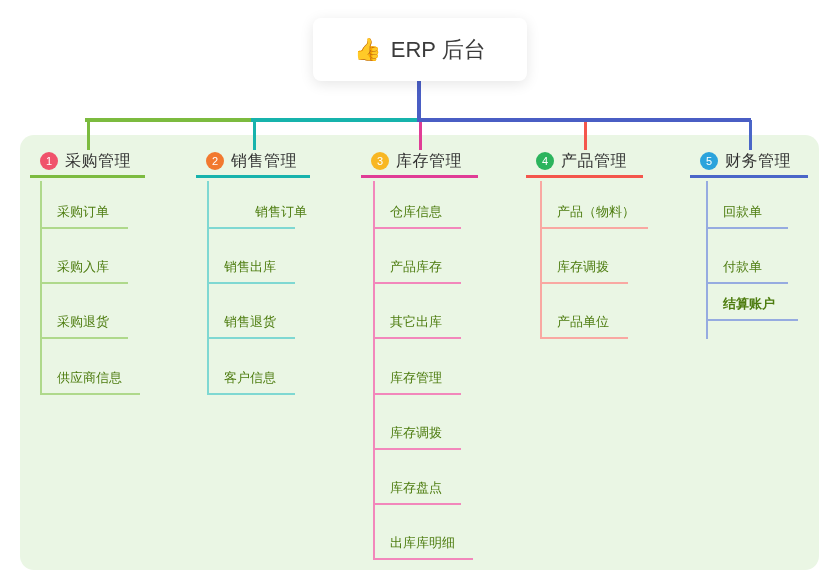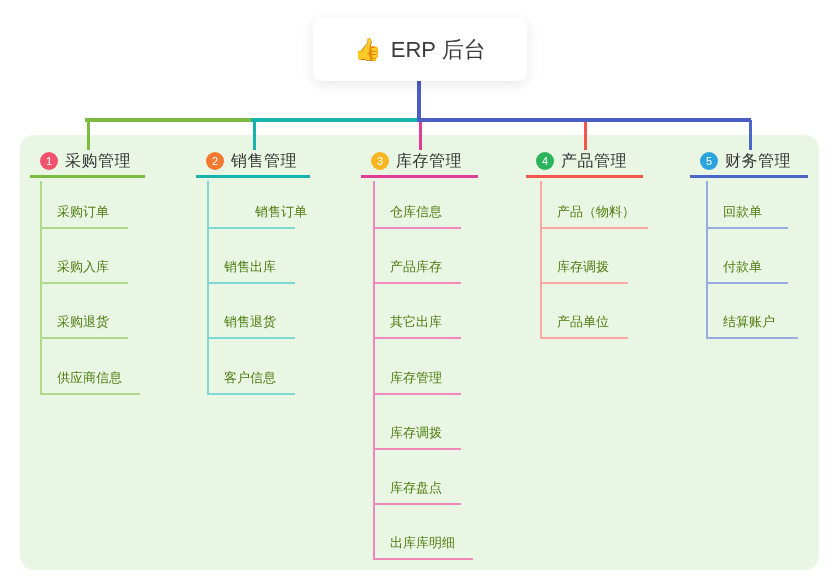--- a/index.html
+++ b/index.html
@@ -149,16 +149,16 @@
     <span class="badge">5</span>
     <span class="title-label">财务管理</span>
   </div>
   <div class="trunk" style="left:16px;height:158px;"></div>
   <div class="child" style="left:16px;top:203px;width:82px;">
       <span>回款单</span>
     </div>
   <div class="child" style="left:16px;top:258px;width:82px;">
       <span>付款单</span>
     </div>
-  <div class="child" style="left:16px;top:313px;width:92px;">
+  <div class="child" style="left:16px;top:295px;width:92px;font-weight:bold;">
       <span>结算账户</span>
     </div>
 </div>
 
 </body></html>

